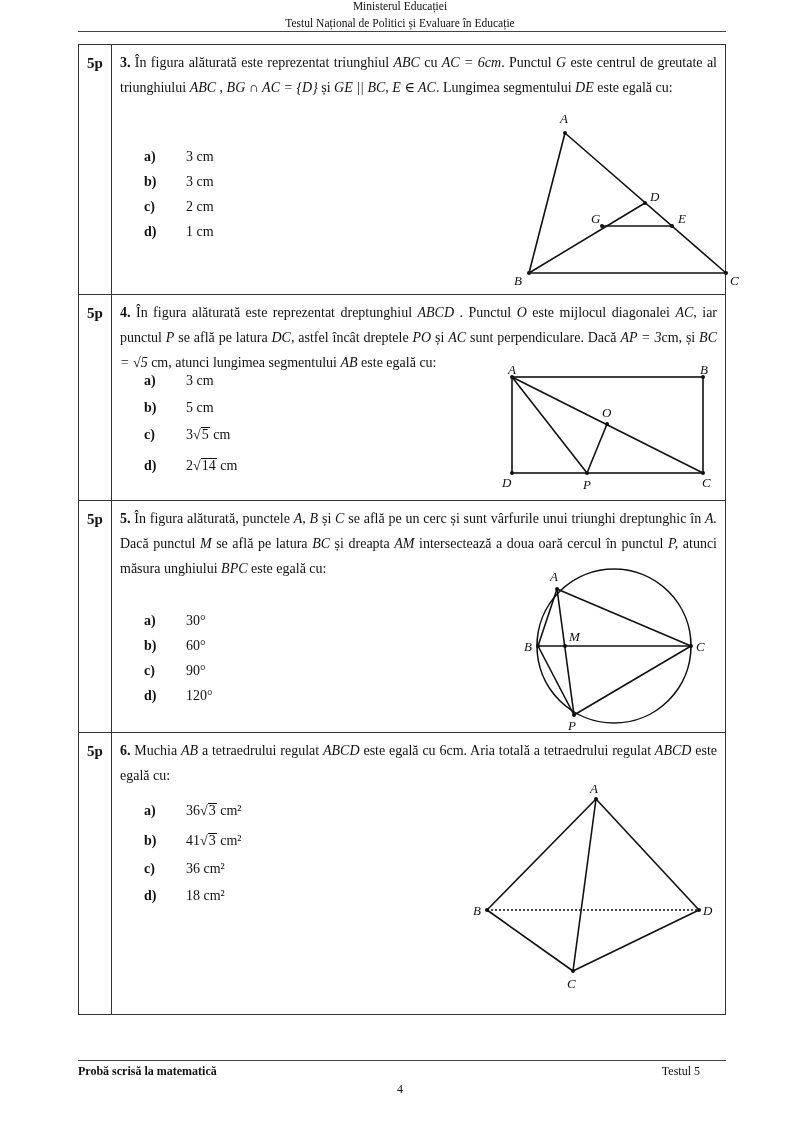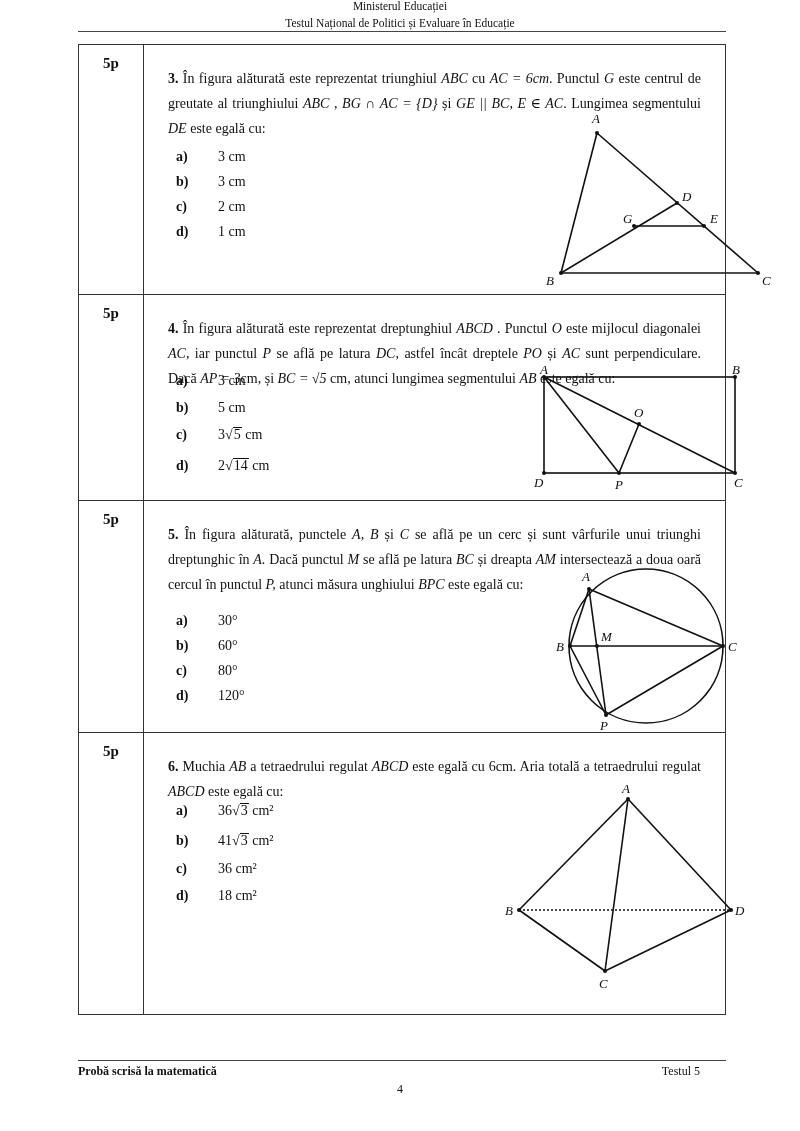--- a/index.html
+++ b/index.html
@@ -3,21 +3,21 @@
 <meta charset="utf-8">
 <style>
   html, body { margin: 0; padding: 0; background: #ffffff; }
   body { width: 800px; height: 1131px; position: relative; overflow: hidden;
          font-family: "Liberation Serif", "DejaVu Serif", serif; color: #111; }
   .hdr { position: absolute; left: 0; width: 800px; text-align: center; font-size: 11.5px; line-height: 13px; }
   #hdr1 { top: 0; }
   #hdr2 { top: 17px; }
   .hdr-rule { position: absolute; left: 78px; width: 648px; top: 31px; border-top: 1px solid #444; }
   table.exam { position: absolute; left: 78px; top: 44px; width: 648px; border-collapse: collapse; }
-  table.exam td { border: 1px solid #333; vertical-align: top; padding: 16px; }
+  table.exam td { border: 1px solid #333; vertical-align: top; padding: 0; }
   td.pts { width: 32px; font-weight: bold; font-size: 15px; text-align: center; padding-top: 10px !important; }
   td.body { position: relative; }
   .qtext { font-size: 14px; line-height: 25px; text-align: justify; padding: 5px 8px 0 8px; }
   .qtext b { font-weight: bold; }
   .m { font-style: italic; }
   .opts { position: absolute; left: 32px; font-size: 14px; }
   .opt { position: relative; height: 25px; }
   .opt .lbl { position: absolute; left: 0; font-weight: bold; }
   .opt .val { position: absolute; left: 42px; white-space: nowrap; }
   .fig { position: absolute; }
@@ -151,21 +151,21 @@
         <div class="opt">
               <span class="lbl">a)</span>
               <span class="val">30°</span>
             </div>
         <div class="opt">
               <span class="lbl">b)</span>
               <span class="val">60°</span>
             </div>
         <div class="opt">
               <span class="lbl">c)</span>
-              <span class="val">80°</span>
+              <span class="val">90°</span>
             </div>
         <div class="opt">
               <span class="lbl">d)</span>
               <span class="val">120°</span>
             </div>
       </div>
       <svg class="fig" style="left:400px; top:66px;" width="200" height="166">
         <g stroke="#111" stroke-width="1.6" fill="none">
           <circle cx="102" cy="79" r="77"></circle>
           <line x1="26" y1="79" x2="179" y2="79"></line>

